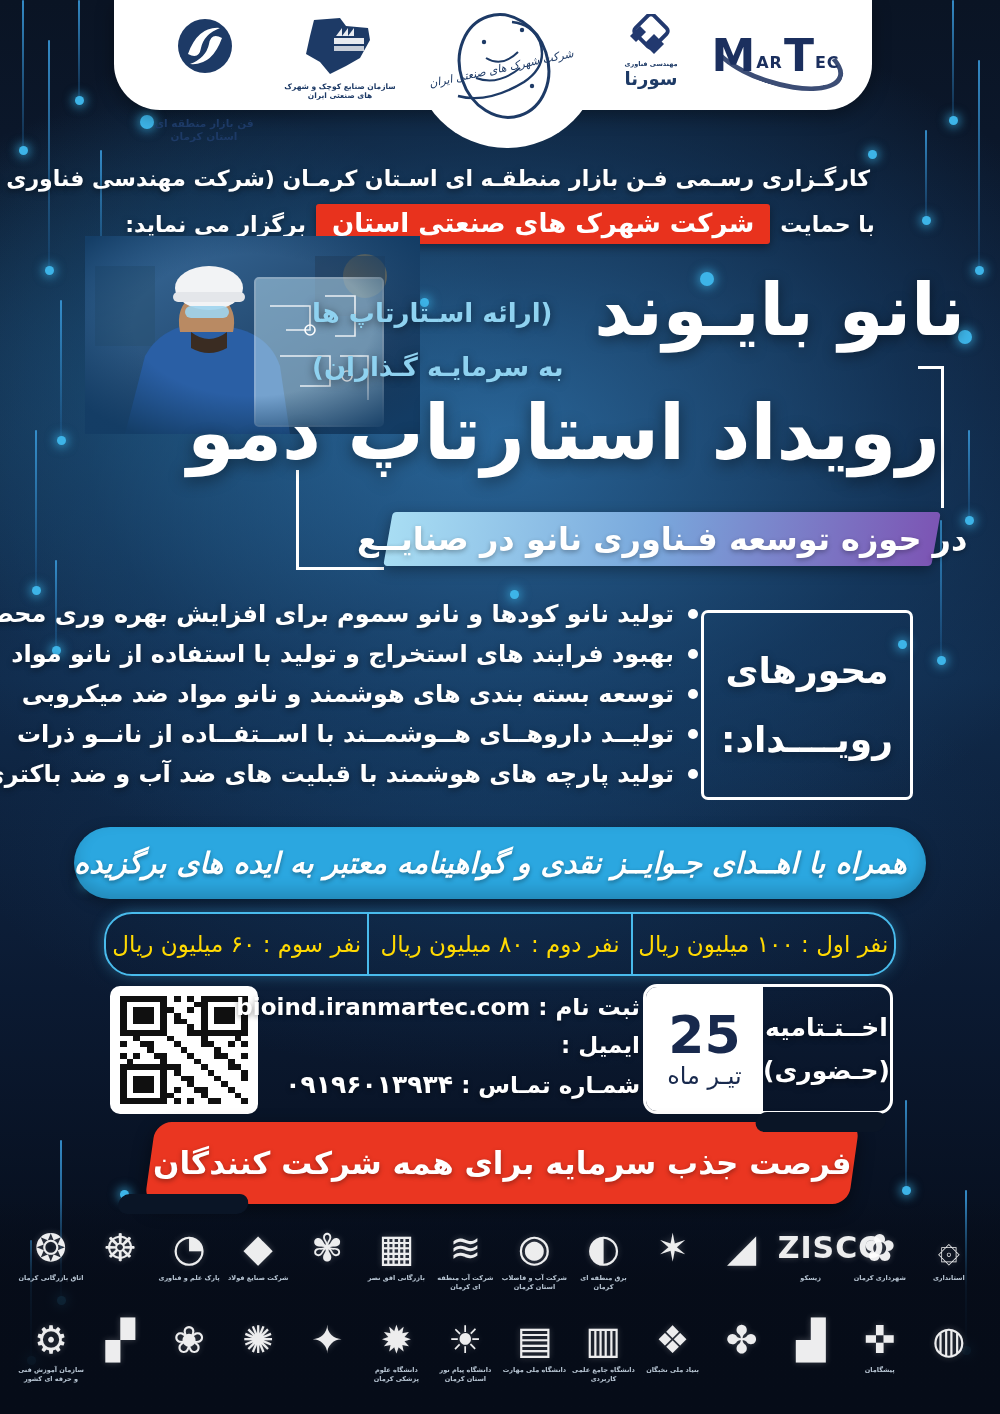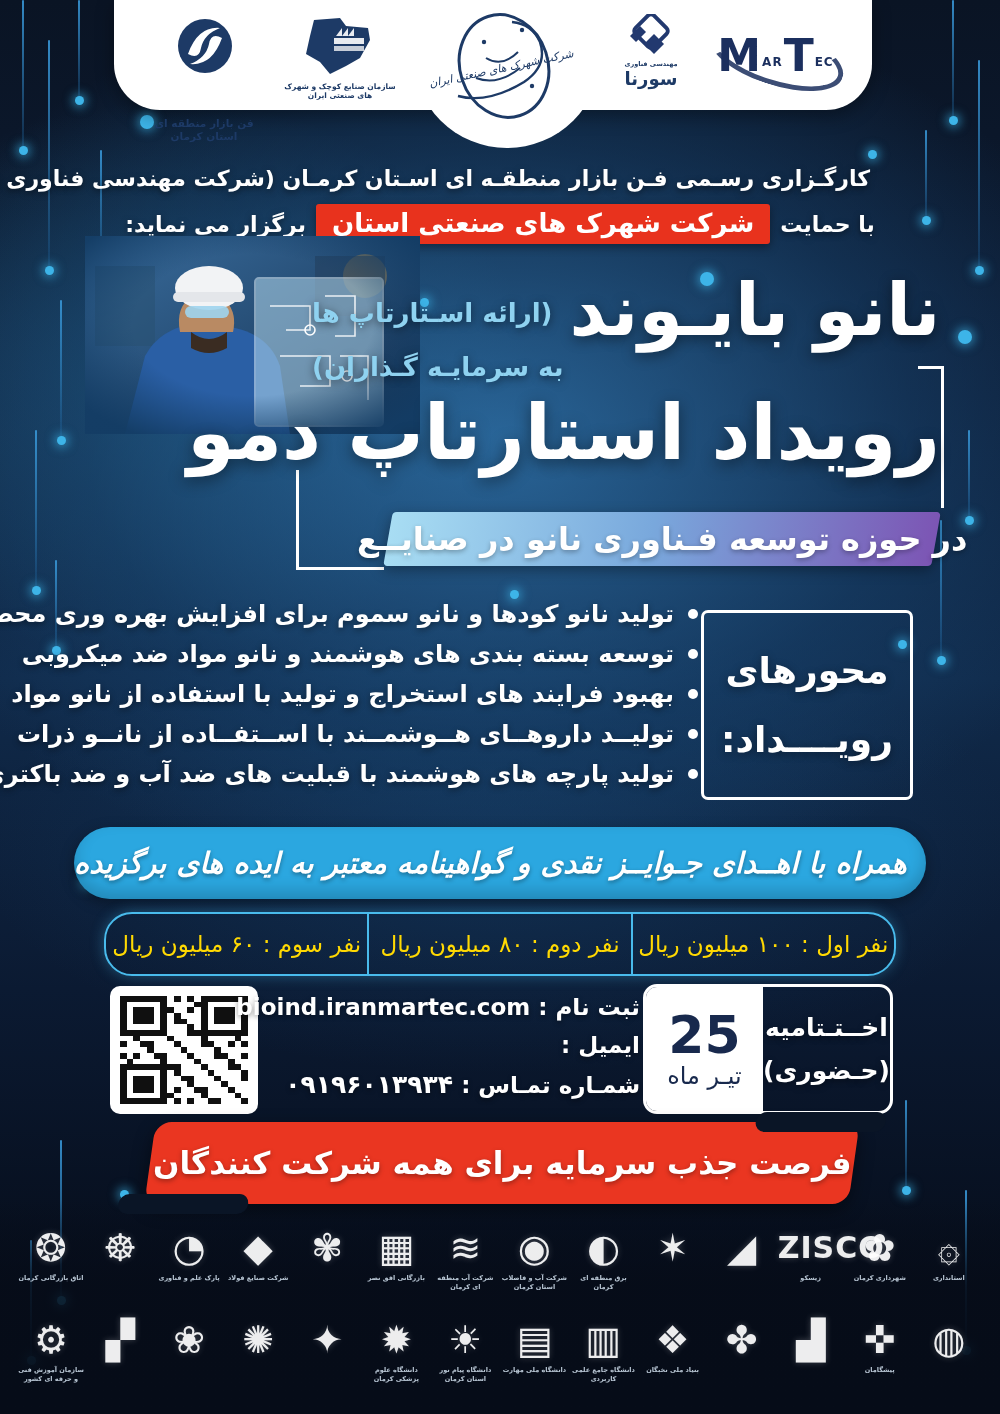--- a/index.html
+++ b/index.html
@@ -23,30 +23,30 @@
   .banner-bump{left:413px;top:0;width:188px;height:148px;background:#ffffff;border-radius:0 0 94px 94px;}
   .logo-caption{color:#1d3a66;font-weight:bold;text-align:center;direction:rtl;}
   .fanbazar-cap{left:134px;top:76px;width:140px;font-size:10.5px;line-height:13px;margin-top:41px;}
   .iranorg-cap{left:284px;top:82px;width:112px;font-size:7.5px;line-height:9px;}
   .sorena-small{left:606px;top:60px;width:90px;font-size:6.5px;}
   .sorena-name{left:606px;top:68px;width:90px;font-size:18px;font-weight:900;}
   .martec{left:698px;top:24px;width:156px;height:64px;color:#1b2f5e;display:flex;align-items:center;justify-content:center;}
   .martec .arc{position:absolute;width:140px;height:58px;border:5px solid #1b2f5e;border-radius:50%;border-top-color:transparent;border-left-color:transparent;transform:rotate(18deg);opacity:.85;}
   .martec span{font-weight:900;}
   .martec .big{font-size:44px;line-height:44px;}
-  .martec .small{font-size:12px;letter-spacing:1px;padding:0 1px;margin-top:12px;}
+  .martec .small{font-size:16px;letter-spacing:1px;padding:0 1px;margin-top:12px;}
   
   .intro1{left:130px;top:166px;width:740px;text-align:center;color:#fff;font-size:22px;font-weight:bold;direction:rtl;text-shadow:0 2px 6px rgba(0,0,0,.5);white-space:nowrap;}
   .intro2{left:110px;top:204px;width:780px;display:flex;direction:rtl;justify-content:center;align-items:center;gap:10px;color:#fff;font-weight:bold;}
   .intro2 .plain{font-size:22px;text-shadow:0 2px 6px rgba(0,0,0,.5);white-space:nowrap;}
   .intro2 .highlight{font-size:26px;font-weight:900;background:#e8321d;color:#fff;padding:4px 16px 6px;border-radius:3px;white-space:nowrap;box-shadow:0 3px 10px rgba(0,0,0,.4);}
   
   .photo{left:85px;top:236px;width:335px;height:198px;z-index:1;}
   
-  .brand-title{left:545px;top:268px;width:420px;text-align:center;color:#fff;font-size:72px;font-weight:900;direction:rtl;z-index:2;text-shadow:0 3px 14px rgba(0,0,0,.45);white-space:nowrap;}
+  .brand-title{left:545px;top:268px;width:420px;color:#fff;font-size:72px;font-weight:900;direction:rtl;z-index:2;text-shadow:0 3px 14px rgba(0,0,0,.45);white-space:nowrap;}
   .paren{left:312px;top:286px;width:255px;color:#8fd2f0;font-size:26px;font-weight:bold;direction:rtl;text-align:left;z-index:2;text-shadow:0 2px 8px rgba(0,0,0,.5);}
   .paren div{line-height:54px;white-space:nowrap;}
   .event-title{left:280px;top:388px;width:660px;text-align:center;color:#fff;font-size:76px;font-weight:900;direction:rtl;z-index:2;text-shadow:0 4px 16px rgba(0,0,0,.45);white-space:nowrap;}
   .corner-tr{left:918px;top:366px;width:26px;height:142px;border-top:3px solid #fff;border-right:3px solid #fff;z-index:2;}
   .corner-bl{left:296px;top:470px;width:88px;height:100px;border-bottom:3px solid #fff;border-left:3px solid #fff;z-index:1;}
   .subbar{left:388px;top:512px;width:548px;height:54px;background:linear-gradient(90deg,#a8ddf3 0%,#79a8dc 48%,#7c55b4 100%);transform:skewX(-10deg);border-radius:4px;z-index:2;display:flex;align-items:center;justify-content:center;box-shadow:0 4px 14px rgba(0,0,0,.35);}
   .subbar span{display:block;transform:skewX(10deg);color:#fff;font-size:32px;font-weight:900;direction:rtl;white-space:nowrap;text-shadow:0 2px 5px rgba(0,0,0,.3);}
   
   .topics-box{left:701px;top:610px;width:212px;height:190px;border:3px solid #fff;border-radius:7px;display:flex;flex-direction:column;justify-content:center;align-items:center;gap:28px;color:#fff;font-size:36px;font-weight:900;direction:rtl;z-index:2;text-shadow:0 2px 8px rgba(0,0,0,.4);}
   .bullets{left:62px;top:600px;width:636px;z-index:2;}
@@ -234,25 +234,25 @@
     <div>محورهای</div>
     <div>رویــــداد:</div>
   </div>
   <div class="abs bullets" id="topics-list">
       <div class="topic-item">
         <span class="dot"></span>
         <span>تولید نانو کودها و نانو سموم برای افزایش بهره وری محصولات</span>
       </div>
       <div class="topic-item">
         <span class="dot"></span>
-        <span>توسعه بسته بندی های هوشمند و نانو مواد ضد میکروبی</span>
+        <span>بهبود فرایند های استخراج و تولید با استفاده از نانو مواد</span>
       </div>
       <div class="topic-item">
         <span class="dot"></span>
-        <span>بهبود فرایند های استخراج و تولید با استفاده از نانو مواد</span>
+        <span>توسعه بسته بندی های هوشمند و نانو مواد ضد میکروبی</span>
       </div>
       <div class="topic-item">
         <span class="dot"></span>
         <span>تولیــد داروهــای هــوشمــند با اســتفــاده از نانــو ذرات</span>
       </div>
       <div class="topic-item">
         <span class="dot"></span>
         <span>تولید پارچه های هوشمند با قبلیت های ضد آب و ضد باکتری</span>
       </div>
     </div>

